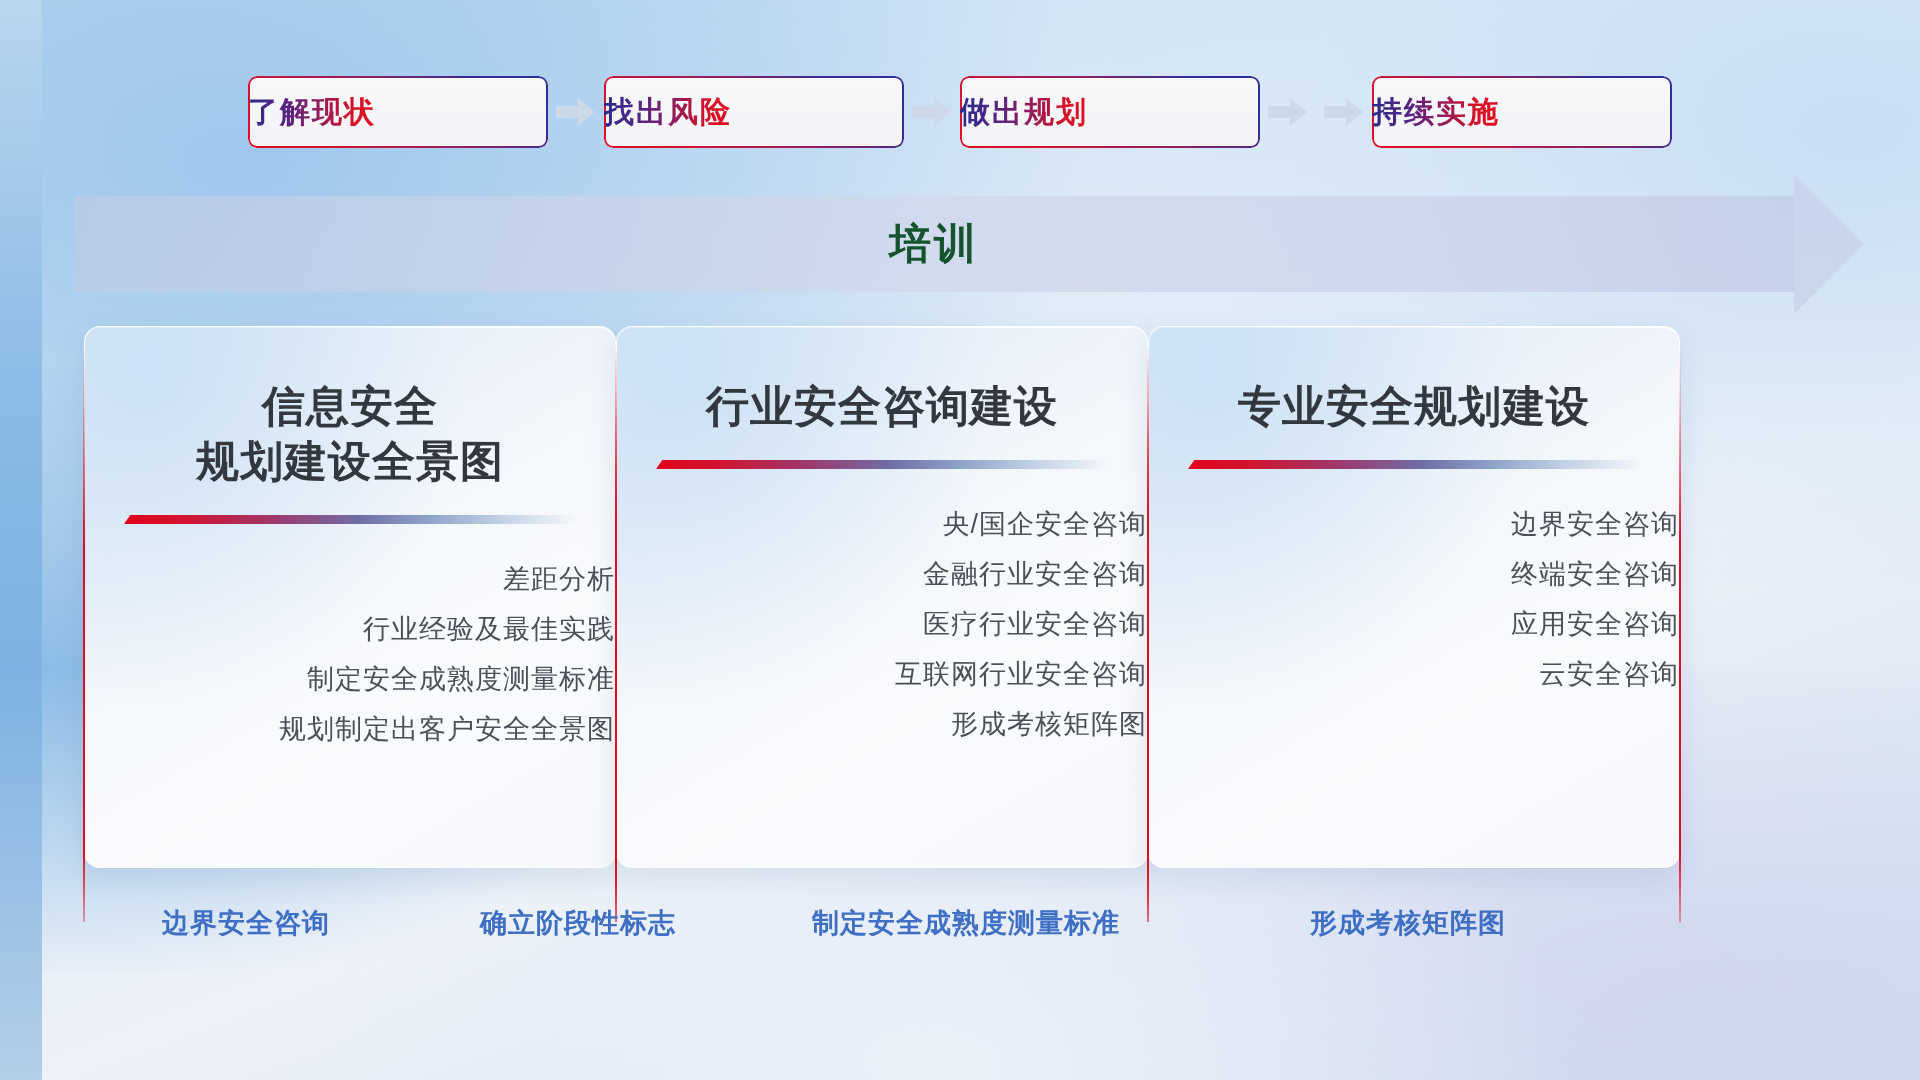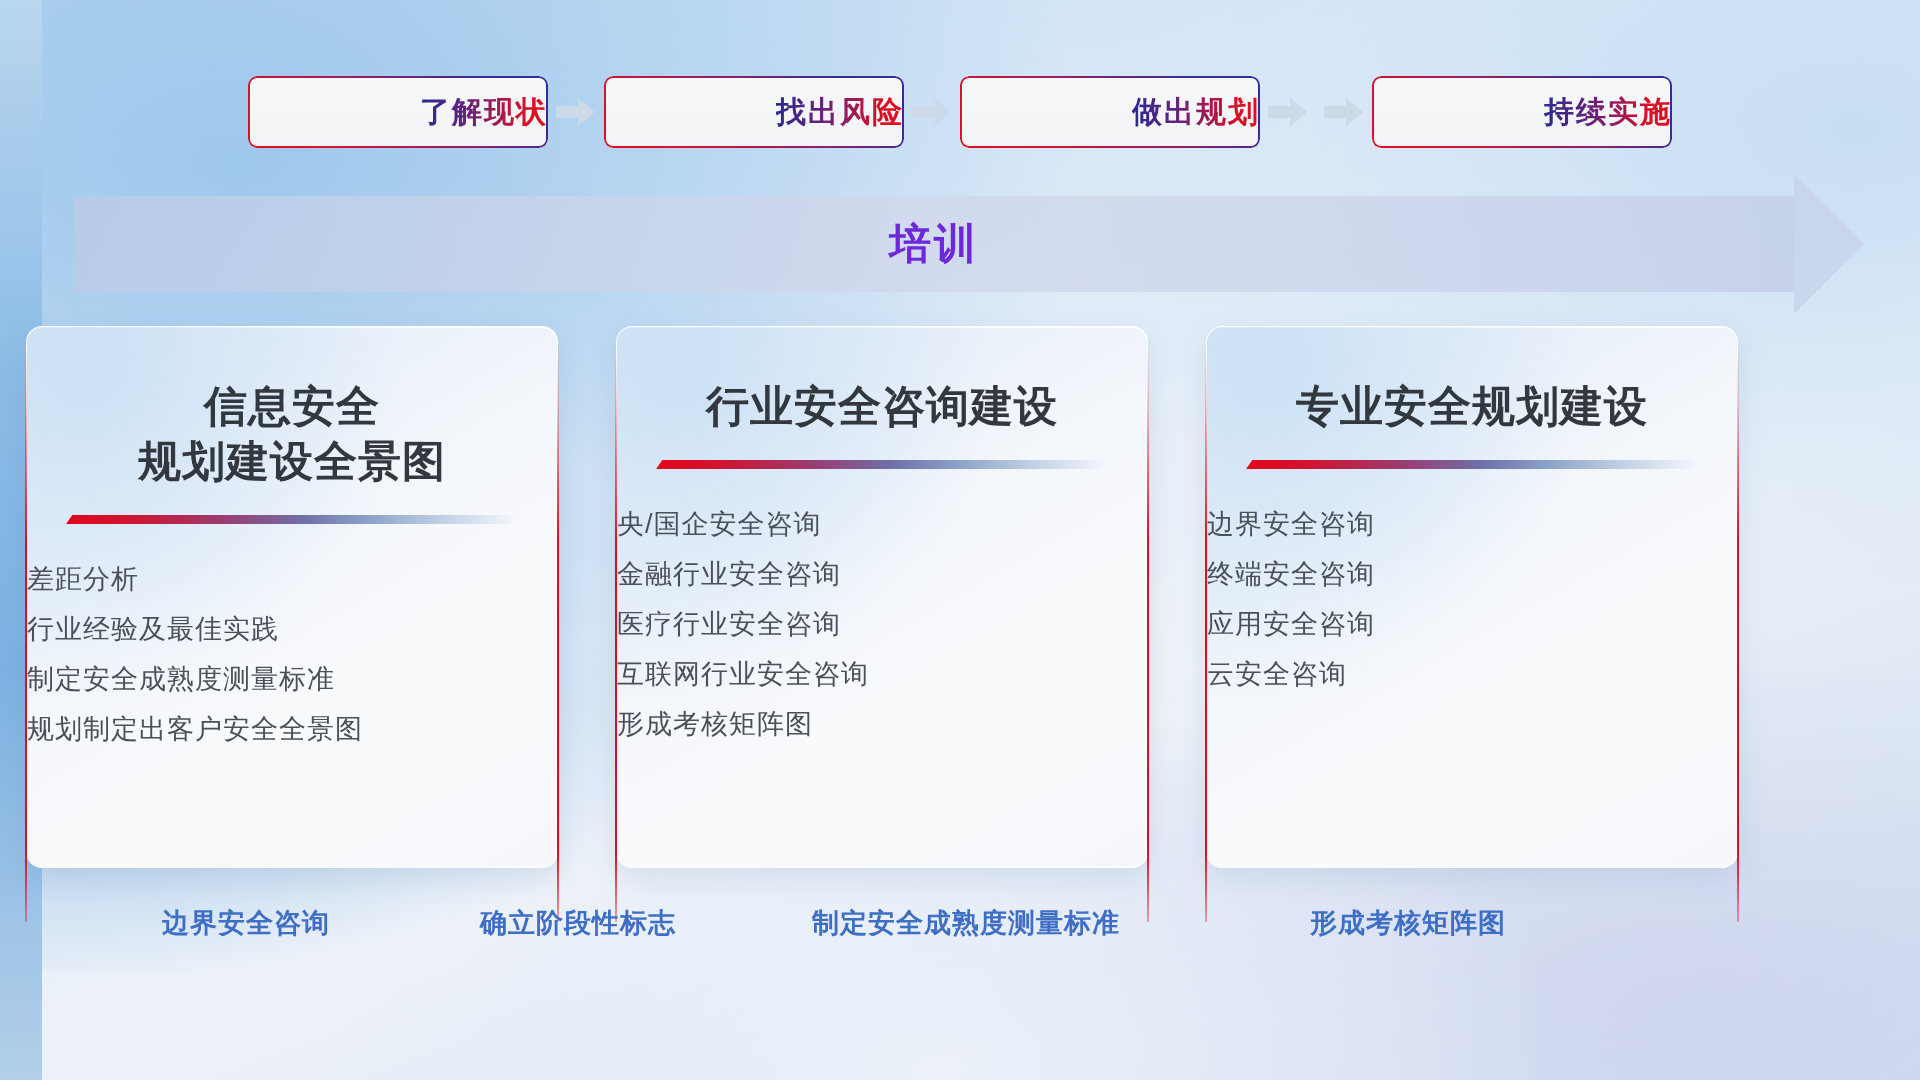--- a/index.html
+++ b/index.html
@@ -26,21 +26,21 @@
     background:radial-gradient(ellipse at 50% 50%, rgba(236,241,249,.95) 0%, rgba(231,238,249,.42) 50%, rgba(231,238,249,0) 78%);}
   .bg-l7{position:absolute;left:0;top:0;width:2.2%;height:100%;
     background:linear-gradient(180deg,#b9d6ef 0%,#8cbce6 35%,#7db2e2 62%,#b3cfe9 100%);}
 
   
   #steps{position:absolute;left:0;top:62px;width:1920px;height:100px;
     display:flex;align-items:center;justify-content:center;gap:0;z-index:4;}
   .step-box{
     position:relative;width:300px;height:72px;border-radius:9px;
     background:linear-gradient(180deg,#f7f8fa 0%,#f4f5f7 55%,#f2f3f6 100%);
-    display:flex;align-items:center;justify-content:flex-end;
+    display:flex;align-items:center;justify-content:flex-start;
     box-sizing:border-box;
   }
   .step-box::before{
     content:"";position:absolute;inset:0;border-radius:9px;padding:2px;
     background:linear-gradient(35deg,#e00d22 0%,#d2152f 22%,#8e2064 55%,#3a2b93 80%,#2e2f9c 100%);
     -webkit-mask:linear-gradient(#000 0 0) content-box,linear-gradient(#000 0 0);
     -webkit-mask-composite:xor;mask-composite:exclude;pointer-events:none;
   }
   .step-label{
     position:relative;font-size:30px;font-weight:700;letter-spacing:2px;
@@ -53,25 +53,25 @@
 
   
   #banner{position:absolute;left:74px;top:196px;width:1790px;height:96px;z-index:3;}
   .banner-body{position:absolute;left:0;top:0;width:1720px;height:96px;
     background:linear-gradient(90deg,rgba(186,203,231,.88) 0%,rgba(198,210,233,.82) 22%,rgba(210,216,236,.80) 50%,rgba(205,212,235,.80) 76%,rgba(196,206,232,.82) 100%);}
   .banner-head{position:absolute;left:1720px;top:-22px;width:0;height:0;
     border-top:70px solid transparent;border-bottom:70px solid transparent;
     border-left:70px solid rgba(199,210,234,.80);}
   .banner-text{position:absolute;left:0;top:0;width:1720px;height:96px;
     display:flex;align-items:center;justify-content:center;
-    font-size:42px;font-weight:700;color:#6d28d9;letter-spacing:3px;}
+    font-size:42px;font-weight:700;color:#14532d;letter-spacing:3px;}
 
   
   #cards{position:absolute;left:0;top:326px;width:1764px;height:550px;
-    display:flex;justify-content:center;align-items:flex-start;gap:58px;z-index:5;}
+    display:flex;justify-content:center;align-items:flex-start;z-index:5;}
   .card-wrap{position:relative;width:532px;}
   .card{
     position:relative;width:532px;height:542px;border-radius:16px;
     background:linear-gradient(150deg,#dcebf8 0%,#e9f0f9 22%,#f4f7fb 46%,#f9fafc 66%,#f7f8fb 100%);
     border:1px solid rgba(255,255,255,.95);
     box-shadow:0 10px 28px rgba(90,125,170,.16), inset 0 1px 0 rgba(255,255,255,.9);
     box-sizing:border-box;overflow:hidden;
     display:flex;flex-direction:column;align-items:center;
   }
   .card::after{content:"";position:absolute;left:0;top:0;width:100%;height:100%;
@@ -82,21 +82,21 @@
   .edge.r{right:-1px;background:linear-gradient(180deg,rgba(224,13,34,0) 0%,rgba(224,13,34,.20) 10%,#e00d22 34%,#e00d22 88%,rgba(224,13,34,.35) 100%);}
 
   .card-title{position:relative;z-index:2;margin-top:52px;text-align:center;
     font-size:43px;font-weight:700;color:#33383f;line-height:1.28;letter-spacing:1px;
     white-space:pre-line;}
   .card-rule{position:relative;z-index:2;margin-top:26px;width:452px;height:9px;
     background:linear-gradient(90deg,#e2041b 0%,#d01430 14%,#9c3a6e 34%,#6f6fa6 52%,#8fa6cb 68%,#c3d2e6 84%,rgba(222,232,243,0) 100%);
     clip-path:polygon(1.4% 0,100% 0,100% 100%,0 100%);
     border-radius:1px;}
   .card-list{position:relative;z-index:2;margin-top:30px;width:100%;
-    display:flex;flex-direction:column;align-items:flex-start;gap:0;}
+    display:flex;flex-direction:column;align-items:flex-end;gap:0;}
   .card-list .li{font-size:27px;color:#4a5058;line-height:50px;letter-spacing:1px;white-space:nowrap;}
 
   
   #bottom{position:absolute;left:0;top:905px;width:1920px;height:60px;z-index:5;}
   .blabel{position:absolute;top:0;font-size:27px;font-weight:700;color:#3f6fc4;
     letter-spacing:1px;white-space:nowrap;transform:translateX(-50%);}
 </style>
 </head>
 <body>
 

